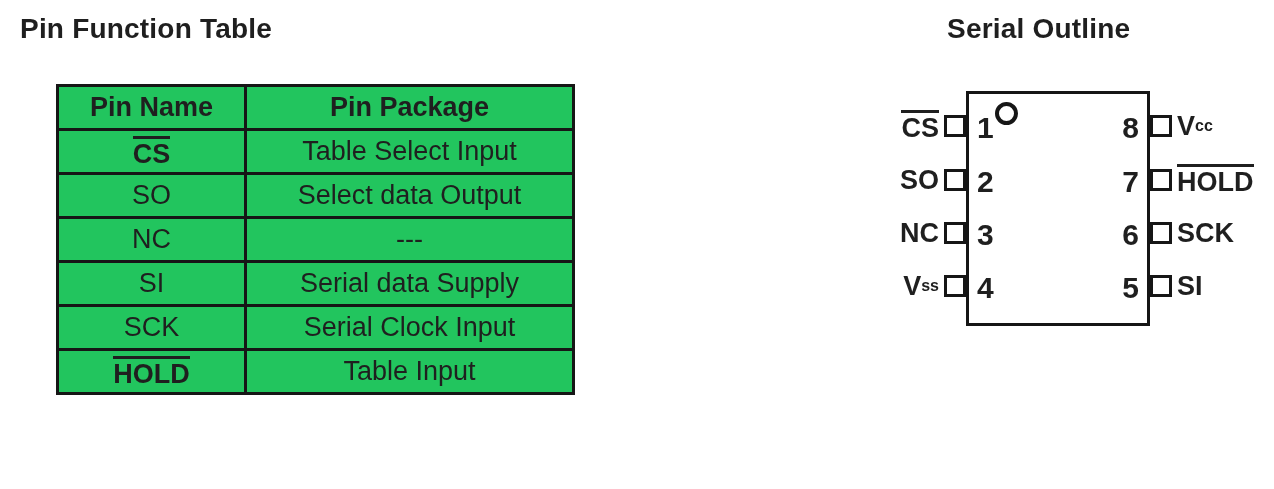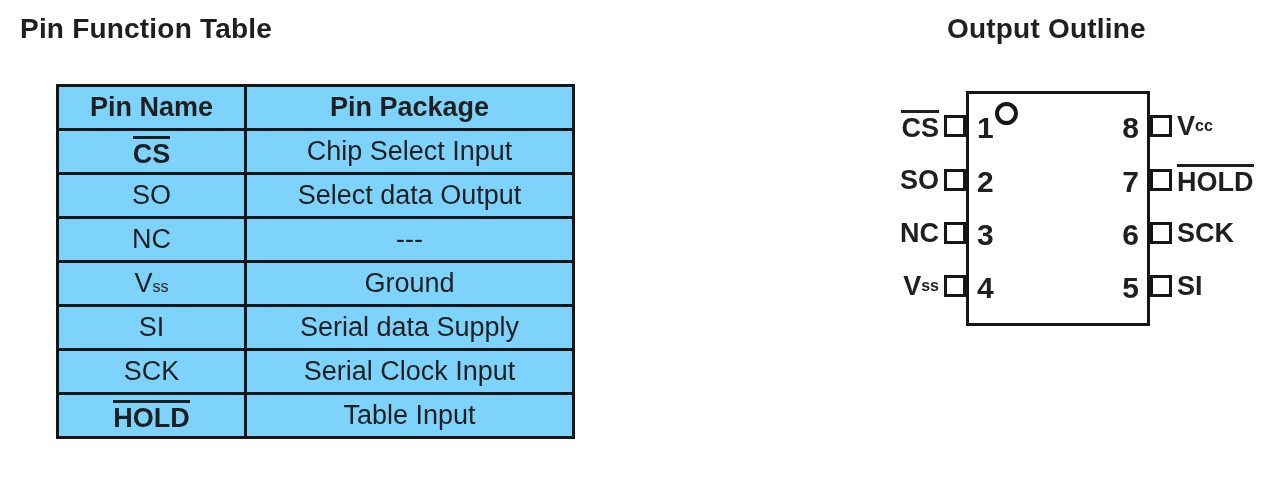--- a/index.html
+++ b/index.html
@@ -31,21 +31,21 @@
     table-layout: fixed;
   }
   .pin-table th, .pin-table td {
     border: 3px solid #161616;
     height: 41px;
     padding: 0;
     text-align: center;
     vertical-align: middle;
     font-size: 27px;
     line-height: 1;
-    background: #7dd3fc;
+    background: #22c55e;
   }
   .pin-table th { font-weight: bold; }
   .pin-table td { font-weight: normal; }
   .b { font-weight: bold; }
   .ovl {
     display: inline-block;
     border-top: 3px solid #1f1f1f;
     padding-top: 2px;
     line-height: 1;
   }
@@ -133,50 +133,46 @@
     </colgroup>
     <thead>
       <tr>
         <th>Pin Name</th>
         <th>Pin Package</th>
       </tr>
     </thead>
     <tbody>
       <tr>
         <td><span class="ovl b">CS</span></td>
-        <td>Chip Select Input</td>
+        <td>Table Select Input</td>
       </tr>
       <tr>
         <td>SO</td>
         <td>Select data Output</td>
       </tr>
       <tr>
         <td>NC</td>
         <td>---</td>
       </tr>
       <tr>
-        <td><span>V</span><span class="sfx">ss</span></td>
-        <td>Ground</td>
-      </tr>
-      <tr>
         <td>SI</td>
         <td>Serial data Supply</td>
       </tr>
       <tr>
         <td>SCK</td>
         <td>Serial Clock Input</td>
       </tr>
       <tr>
         <td><span class="ovl b">HOLD</span></td>
         <td>Table Input</td>
       </tr>
     </tbody>
   </table>
 
-  <div class="section-title title-right">Output Outline</div>
+  <div class="section-title title-right">Serial Outline</div>
 
   <div class="pkg">
 
     <div class="ind-circle"></div>
 
     <div class="pin-sq sq-l sq-p1"></div>
     <div class="pin-sq sq-l sq-p2"></div>
     <div class="pin-sq sq-l sq-p3"></div>
     <div class="pin-sq sq-l sq-p4"></div>
 

